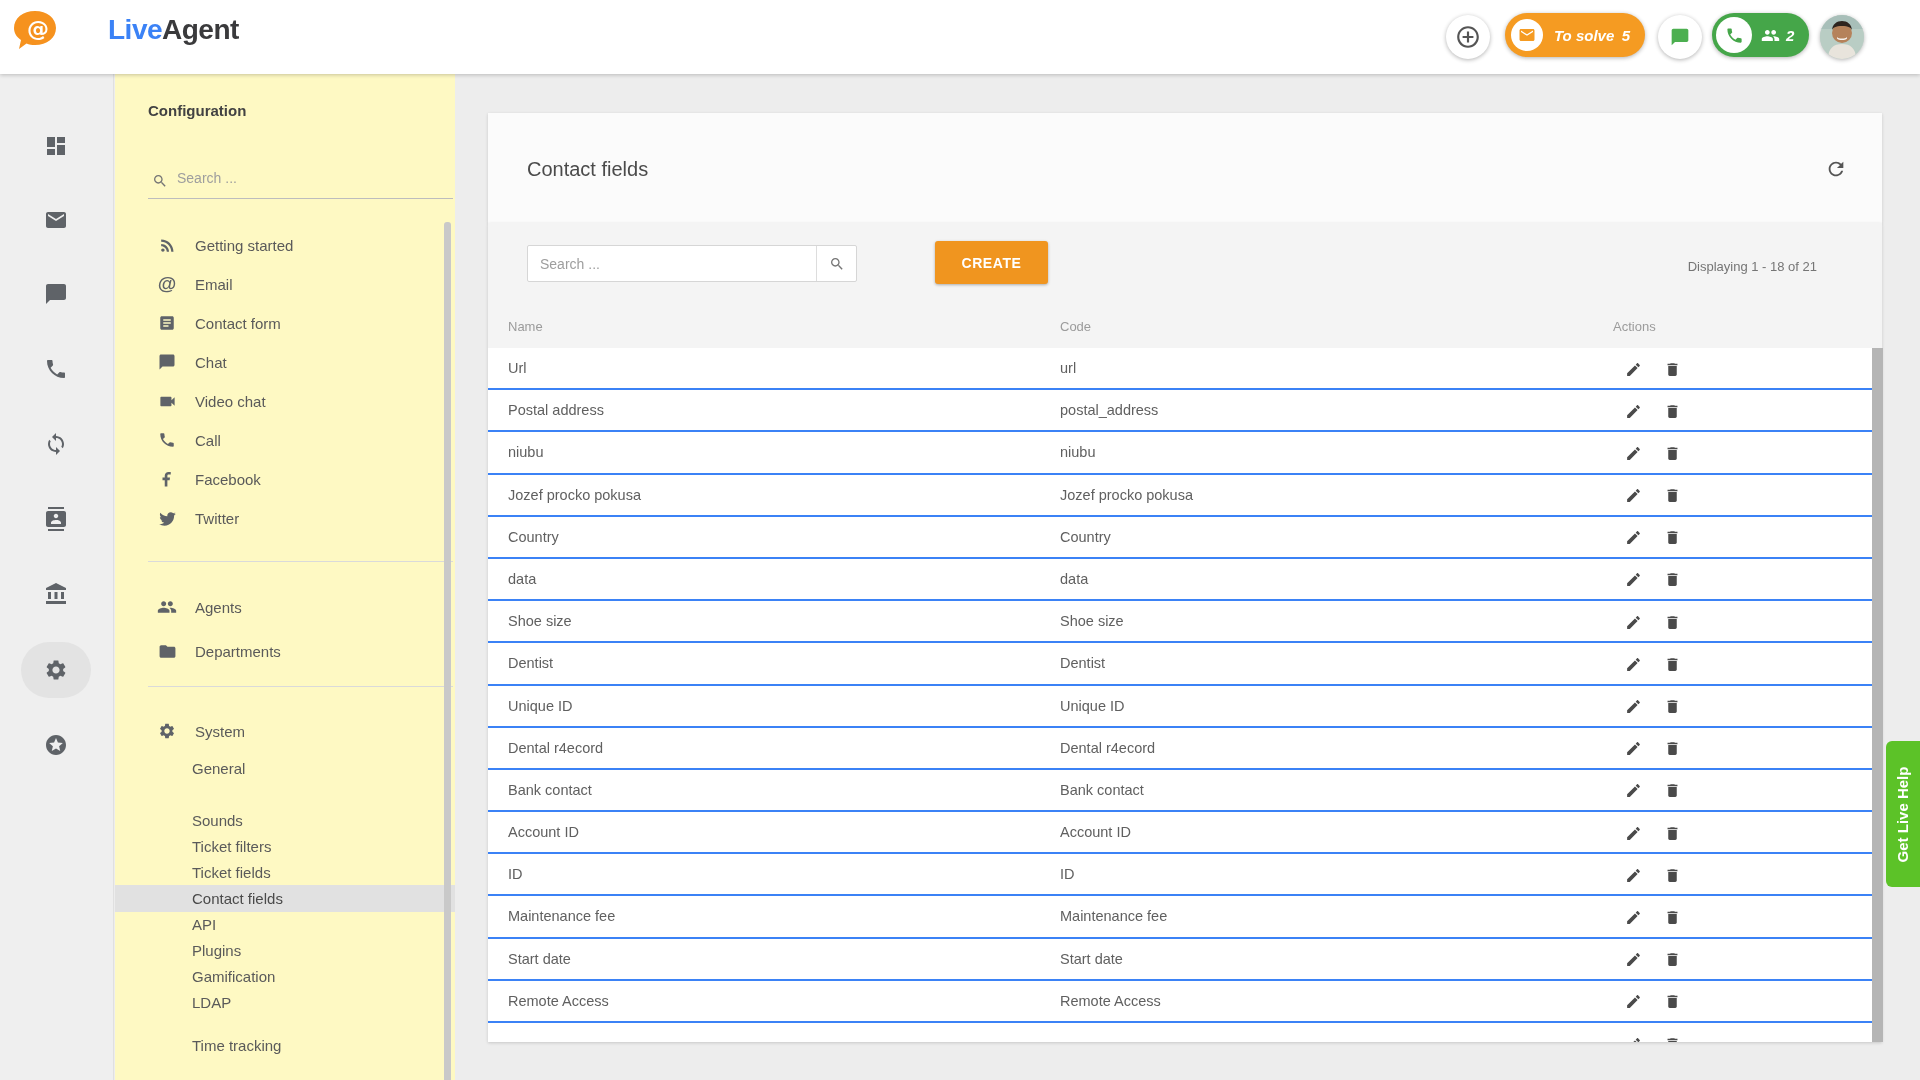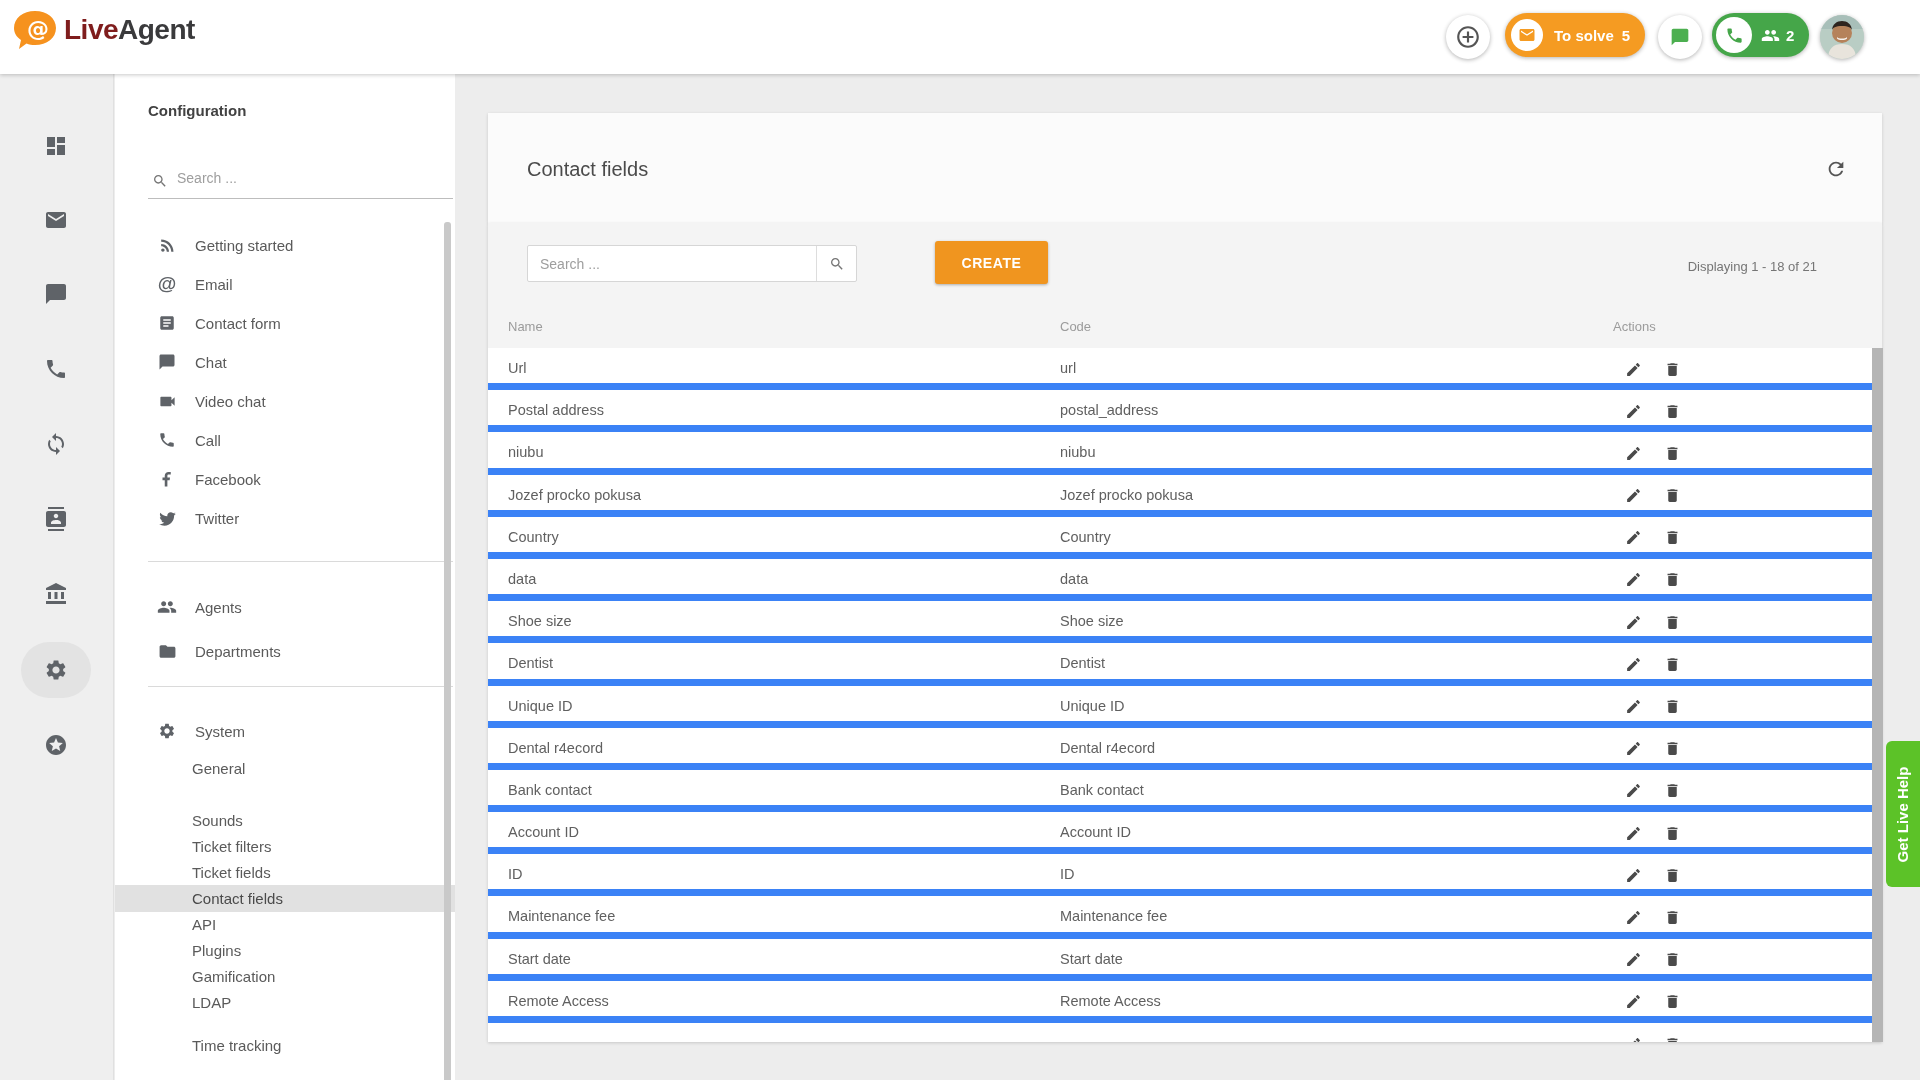--- a/index.html
+++ b/index.html
@@ -5,43 +5,43 @@
   * { margin:0; padding:0; box-sizing:border-box; }
   html,body { width:1920px; height:1080px; overflow:hidden; }
   body { font-family:"Liberation Sans","DejaVu Sans",sans-serif; background:#ededed; position:relative; color:#5f5f5f; }
   svg { display:block; }
   button { border:none; background:none; cursor:pointer; font-family:inherit; }
 
   
   .topbar { position:absolute; left:0; top:0; width:1920px; height:74px; background:#ffffff; box-shadow:0 1px 4px rgba(0,0,0,.22); z-index:30; }
   .logo { position:absolute; left:12px; top:9px; display:flex; align-items:center; }
   .logo-text { font-size:28px; font-weight:bold; letter-spacing:-0.5px; margin-left:6px; }
-  .logo-live { color:#7f1d1d; }
+  .logo-live { color:#3b82f6;margin-left:44px; }
   .logo-agent { color:#3a3a3c;margin-top:8px; }
   .circle-btn { position:absolute; width:44px; height:44px; border-radius:50%; background:#fff; box-shadow:0 1px 4px rgba(0,0,0,.3); display:flex; align-items:center; justify-content:center; }
   .btn-add { left:1446px; top:15px; }
   .btn-chats { left:1658px; top:15px; }
-  .pill { position:absolute; height:44px; border-radius:22px; box-shadow:0 1px 4px rgba(0,0,0,.3); display:flex; align-items:center; color:#fff; font-weight:bold; font-size:15px; }
+  .pill { position:absolute; height:44px; border-radius:22px; box-shadow:0 1px 4px rgba(0,0,0,.3); display:flex; align-items:center; color:#fff; font-weight:bold; font-size:15px;font-style:italic; }
   .pill-orange { left:1505px; top:13px; width:140px; background:#f59b22; }
   .pill-green  { left:1712px; top:13px; width:97px;  background:#45a649; }
   .pill-circle { width:32px; height:32px; border-radius:50%; background:#fff; display:flex; align-items:center; justify-content:center; margin-left:6px; flex:0 0 auto; }
   .pill-green .pill-circle { width:36px; height:36px; margin-left:4px; }
   .pill-label { margin-left:11px; }
   .pill-count { margin-left:auto; margin-right:15px; }
   .pill-green .people { margin-left:9px; }
   .pill-green .pill-count { margin-right:13px; margin-left:6px; }
   .avatar { position:absolute; left:1820px; top:15px; width:44px; height:44px; border-radius:50%; overflow:hidden; box-shadow:0 1px 4px rgba(0,0,0,.3); background:#c5d3cd; }
 
   
   .rail { position:absolute; left:0; top:74px; width:114px; height:1006px; background:#efefef; border-right:1px solid #e0e0e0; z-index:10; }
   .rail-btn { position:absolute; left:32px; width:48px; height:48px; display:flex; align-items:center; justify-content:center; }
   .rail-highlight { position:absolute; left:21px; width:70px; height:56px; border-radius:28px; background:#e3e3e3; }
 
   
-  .sidebar { position:absolute; left:115px; top:74px; width:340px; height:1006px; background:#ffffff; overflow:hidden; }
+  .sidebar { position:absolute; left:115px; top:74px; width:340px; height:1006px; background:#fef9c3; overflow:hidden; }
   .sb-title { position:absolute; left:33px; top:28px; font-size:15px; font-weight:bold; color:#424242; }
   .sb-search-icon { position:absolute; left:37px; top:99px; }
   .sb-search-input { position:absolute; left:62px; top:90px; width:270px; height:28px; background:transparent; border:none; outline:none; font-size:14px; color:#555; }
   .sb-search-input::placeholder { color:#9e9e9e; }
   .sb-underline { position:absolute; left:33px; top:124px; width:305px; height:1px; background:#bdbdbd; }
   .sb-item { position:absolute; left:0; width:340px; height:30px; display:flex; align-items:center; }
   .sb-item .sb-ico { position:absolute; left:42px; width:20px; display:flex; justify-content:center; }
   .sb-item .sb-label { position:absolute; left:80px; font-size:15px; color:#5a5a5a; white-space:nowrap; }
   .sb-sub { position:absolute; left:0; width:340px; height:27px; display:flex; align-items:center; }
   .sb-sub .sb-label { position:absolute; left:77px; font-size:15px; color:#5a5a5a; white-space:nowrap; }
@@ -62,21 +62,21 @@
   .search-input::placeholder { color:#9e9e9e; }
   .search-btn { width:40px; border-left:1px solid #ddd; display:flex; align-items:center; justify-content:center; }
   .create-btn { position:absolute; left:447px; top:18px; width:113px; height:43px; background:#f0951f; border-radius:3px; box-shadow:0 1px 3px rgba(0,0,0,.3); color:#fff; font-size:14px; font-weight:bold; letter-spacing:0.6px; }
   .displaying { position:absolute; right:65px; top:36px; font-size:13px; color:#757575; }
 
   .thead-name    { position:absolute; left:20px;   top:96px; font-size:13px; color:#9b9b9b; }
   .thead-code    { position:absolute; left:572px;  top:96px; font-size:13px; color:#9b9b9b; }
   .thead-actions { position:absolute; left:1125px; top:96px; font-size:13px; color:#9b9b9b; }
 
   .rows { position:absolute; left:0; top:125px; width:1384px; height:694px; background:#fff; overflow:hidden; }
-  .trow { position:relative; width:100%; height:42.2px; border-bottom:7px solid #3b82f6; }
+  .trow { position:relative; width:100%; height:42.2px; border-bottom:2px solid #3b82f6; }
   .cell-name { position:absolute; left:20px; top:12px; font-size:14.5px; color:#606060; }
   .cell-code { position:absolute; left:572px; top:12px; font-size:14.5px; color:#606060; }
   .cell-actions { position:absolute; left:1136px; top:12px; display:flex; gap:21px; }
   .icon-btn { width:18px; height:18px; display:flex; align-items:center; justify-content:center; }
   .vscroll { position:absolute; left:1384px; top:125px; width:11px; height:694px; background:#b5b5b5; }
 
   
   .live-help { position:absolute; left:1886px; top:741px; width:34px; height:146px; background:#5cc228; border-radius:6px 0 0 6px; z-index:40; display:flex; align-items:center; justify-content:center; }
   .live-help span { transform:rotate(-90deg); white-space:nowrap; color:#fff; font-size:15px; font-weight:bold; }
 </style>

